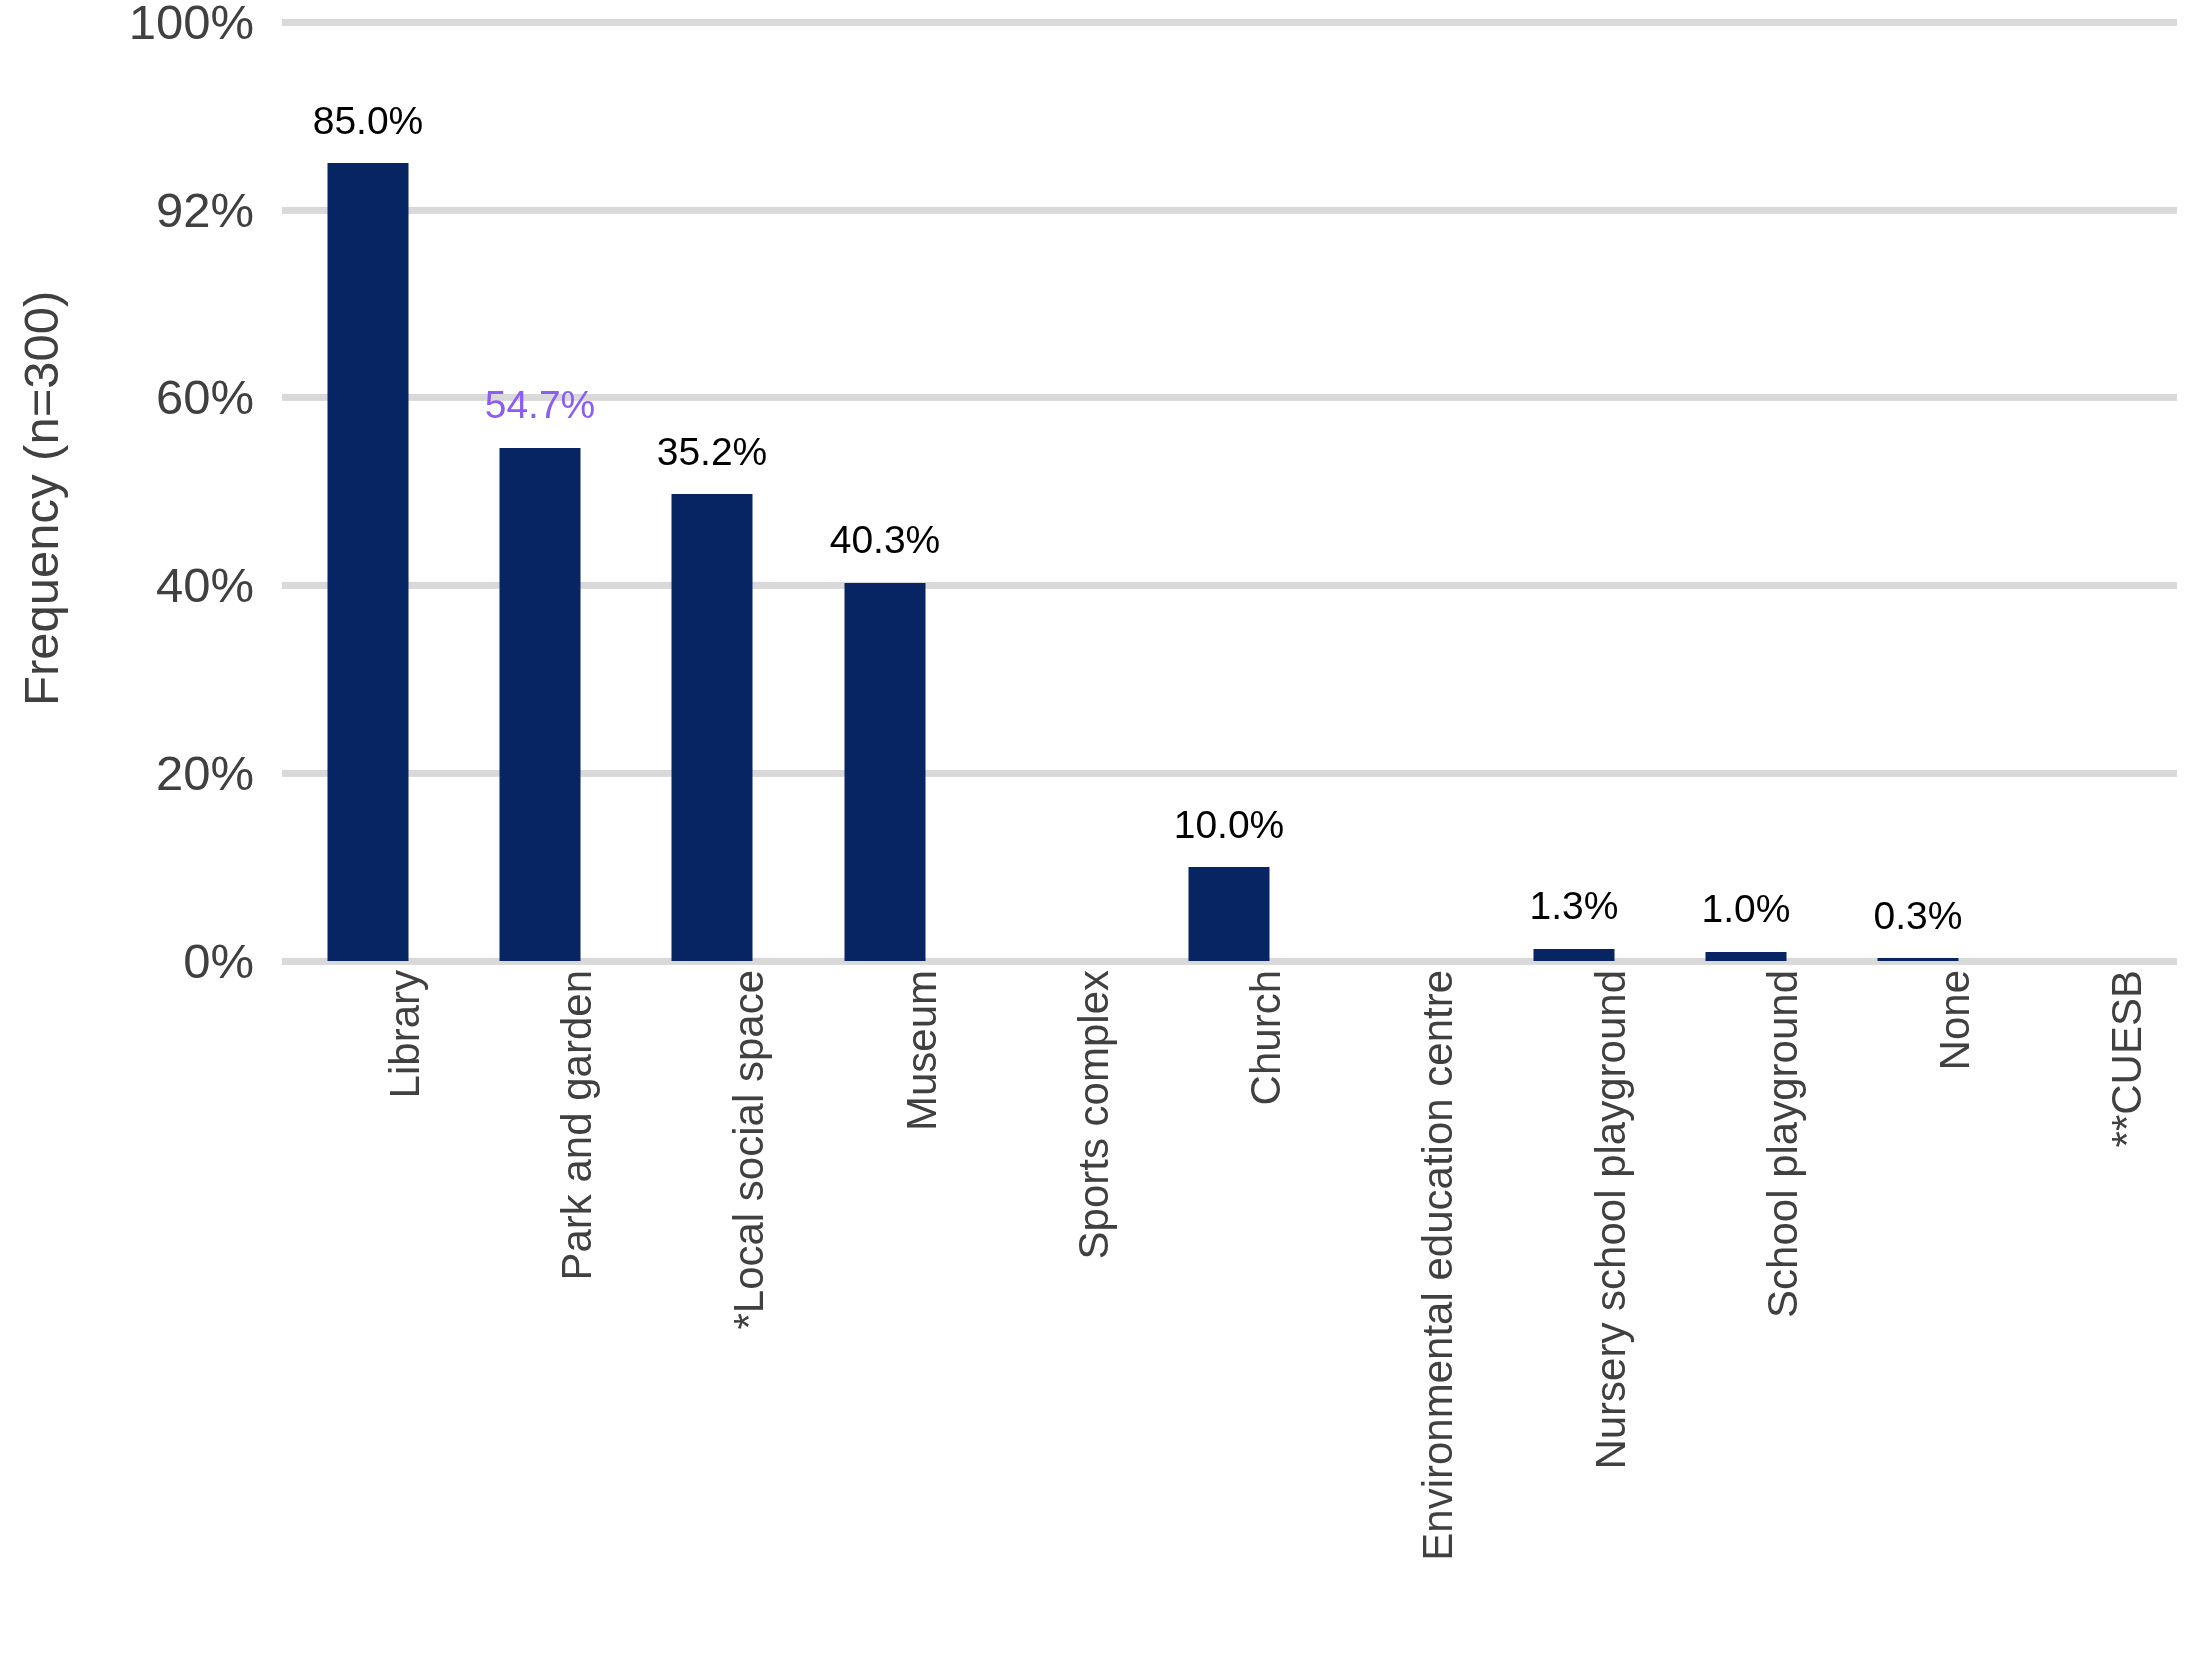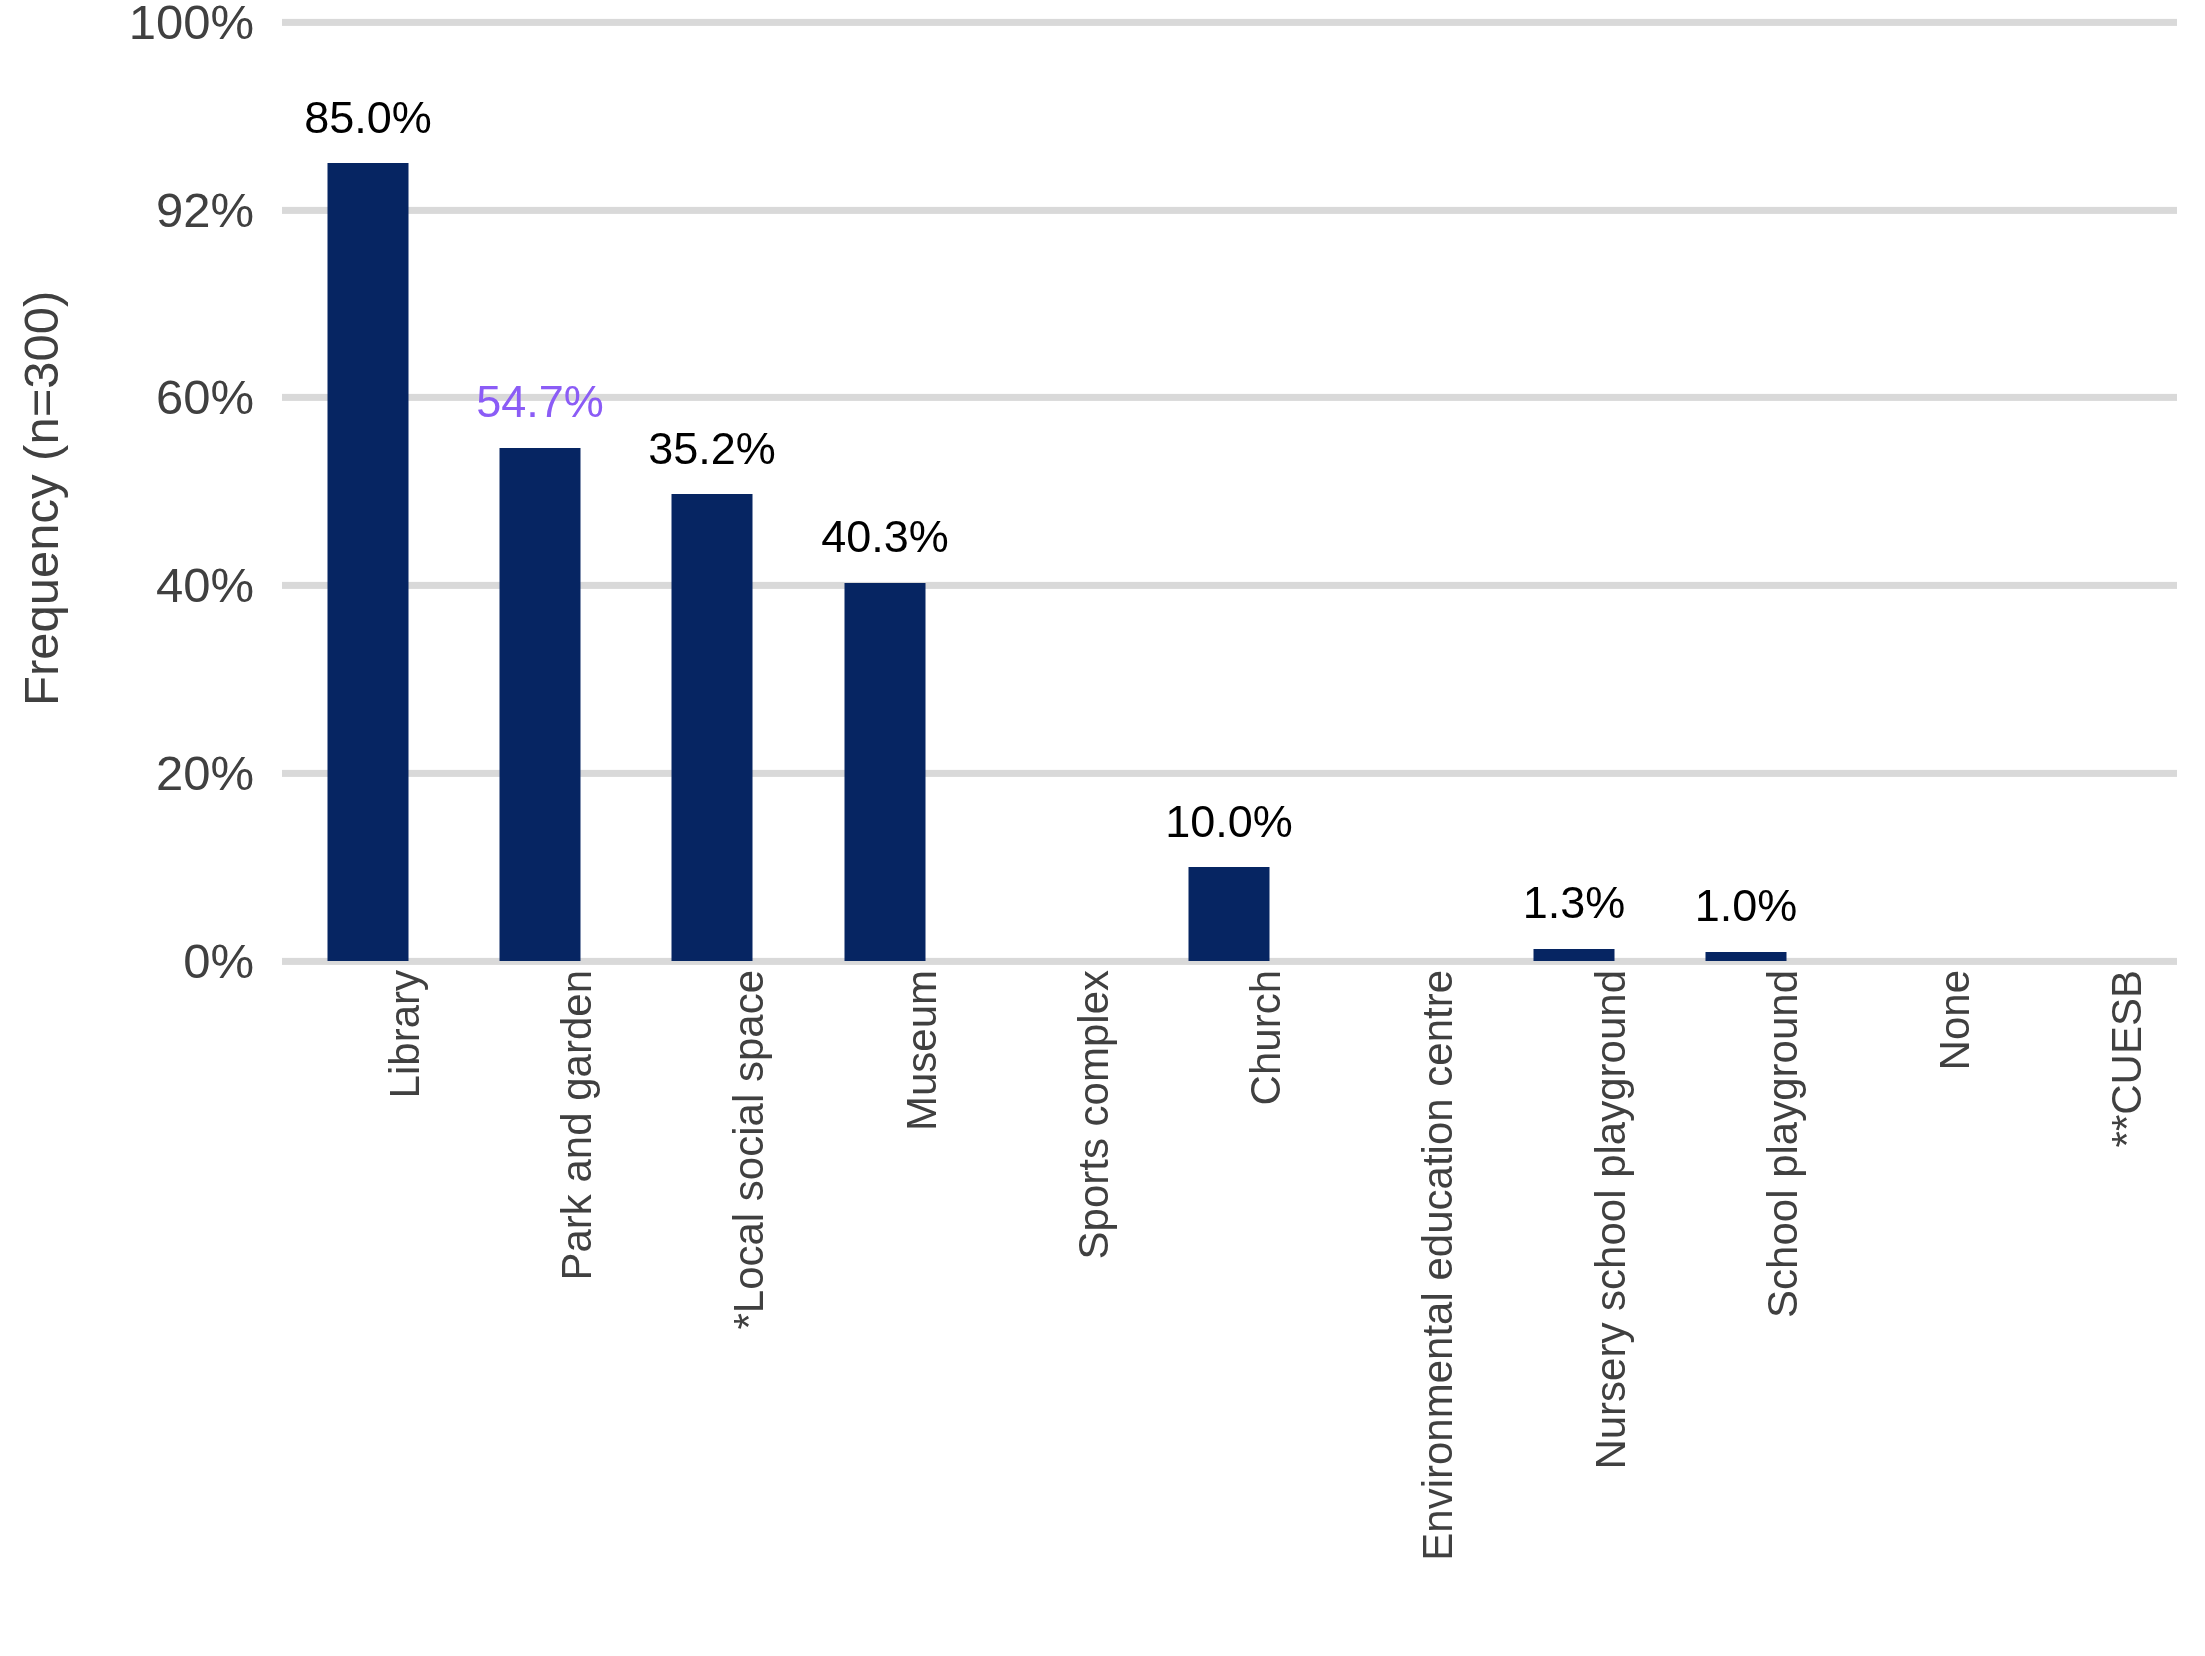--- a/index.html
+++ b/index.html
@@ -96,21 +96,21 @@
     bottom: 0;
     left: 50%;
     transform: translateX(-50%);
     width: 81px;
     background: #062562;
   }
   .bar-label {
     position: absolute;
     left: 50%;
     transform: translateX(-50%);
-    font-size: 45px;
+    font-size: 39px;
     color: #000000;
     white-space: nowrap;
     line-height: 1;
   }
 
   
   .x-labels {
     position: absolute;
     left: 282px;
     top: 970px;
@@ -182,20 +182,24 @@
           <div class="bar-label" style="color: rgb(0, 0, 0); bottom: 117px;">10.0%</div>
         </div>
         <div class="bar-slot" style="left: 1206px; width: 172px;">
           <div class="bar" style="height: 12.2px; background: rgb(6, 37, 98);"></div>
           <div class="bar-label" style="color: rgb(0, 0, 0); bottom: 36px;">1.3%</div>
         </div>
         <div class="bar-slot" style="left: 1378px; width: 172px;">
           <div class="bar" style="height: 9.4px; background: rgb(6, 37, 98);"></div>
           <div class="bar-label" style="color: rgb(0, 0, 0); bottom: 33px;">1.0%</div>
         </div>
+        <div class="bar-slot" style="left: 1550px; width: 172px;">
+          <div class="bar" style="height: 2.8px; background: rgb(6, 37, 98);"></div>
+          <div class="bar-label" style="color: rgb(0, 0, 0); bottom: 26px;">0.3%</div>
+        </div>
       </div>
   </div>
 
   <div class="x-labels" id="x-labels">
       <div class="x-label-slot" style="left: 0px; width: 172px;">
         <div class="x-label" style="color: rgb(64, 64, 64);">Library</div>
       </div>
       <div class="x-label-slot" style="left: 172px; width: 172px;">
         <div class="x-label" style="color: rgb(64, 64, 64);">Park and garden</div>
       </div>

